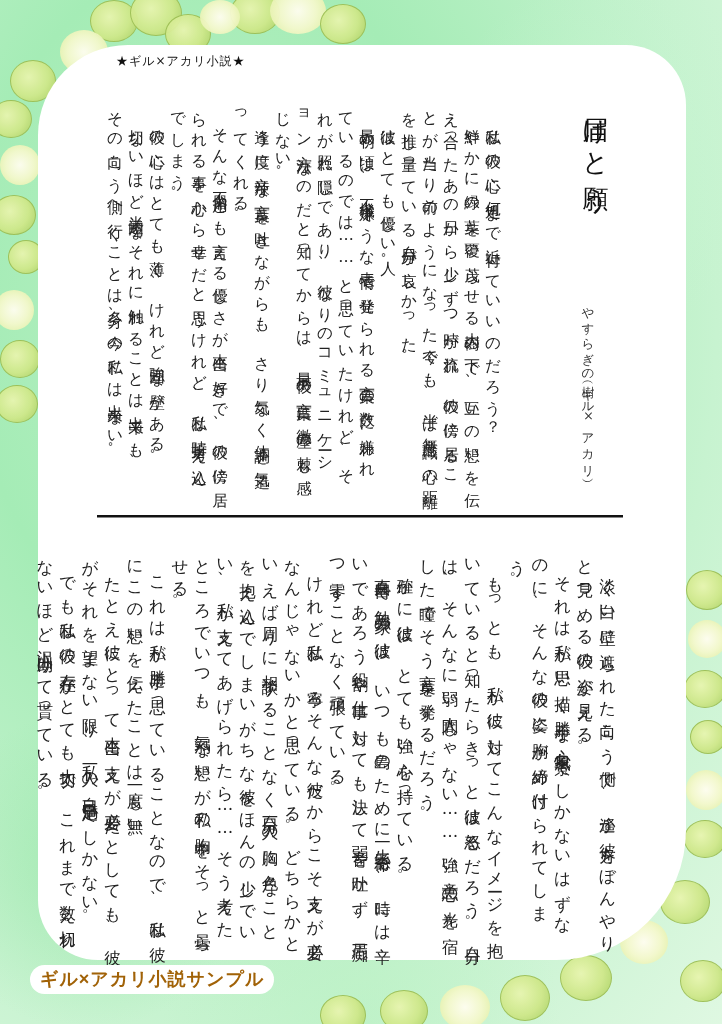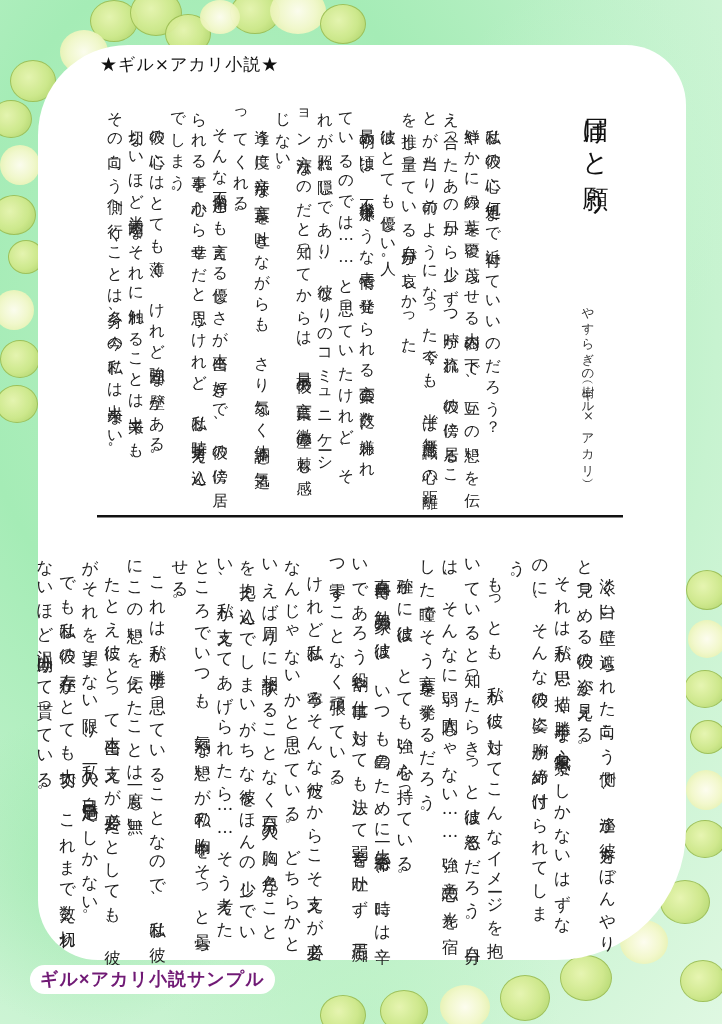--- a/index.html
+++ b/index.html
@@ -23,22 +23,22 @@
   .clover.flower {
     background: radial-gradient(circle at 50% 50%, #fffdf0 0%, #f4f8cc 50%, #dfeea0 100%);
     opacity:0.95;
   }
   .page {
     position:absolute; left:38px; top:45px; width:648px; height:915px;
     background:#ffffff;
     border-radius:90px 60px 130px 60px;
   }
   .header-label {
-    position:absolute; left:100px; top:53px;
-    font-size:17px; color:#111; letter-spacing:1px;
+    position:absolute; left:116px; top:53px;
+    font-size:12px; color:#111; letter-spacing:1px;
     font-family:"DejaVu Serif", serif;
   }
   .vert {
     position:absolute;
     writing-mode: vertical-rl;
     -webkit-writing-mode: vertical-rl;
     text-orientation: upright;
     color:#222;
   }
   .title {
@@ -60,22 +60,22 @@
   }
   .para { display:block; text-indent:1em; margin:0; }
   .divider {
     position:absolute; left:97px; top:515px; width:526px; height:2px;
     background:#111; border-bottom:1px solid #888;
   }
   .footer-badge {
     position:absolute; left:30px; top:965px;
     background:#ffffff; border-radius:18px;
     padding:2px 10px 3px 10px;
-    font-family:Liberation Mono, monospace; font-weight:bold;
-    font-size:18px; color:#701a75; letter-spacing:1px;
+    font-family:Liberation Sans, sans-serif; font-weight:bold;
+    font-size:18px; color:#a16207; letter-spacing:1px;
   }
 </style>
 </head>
 <body>
 
 <div class="bg-tex"></div>
 
 <div>
   <div class="clover leaf" style="left:90px;top:0px;width:46px;height:40px;"></div>
   <div class="clover leaf" style="left:130px;top:-10px;width:50px;height:44px;"></div>

